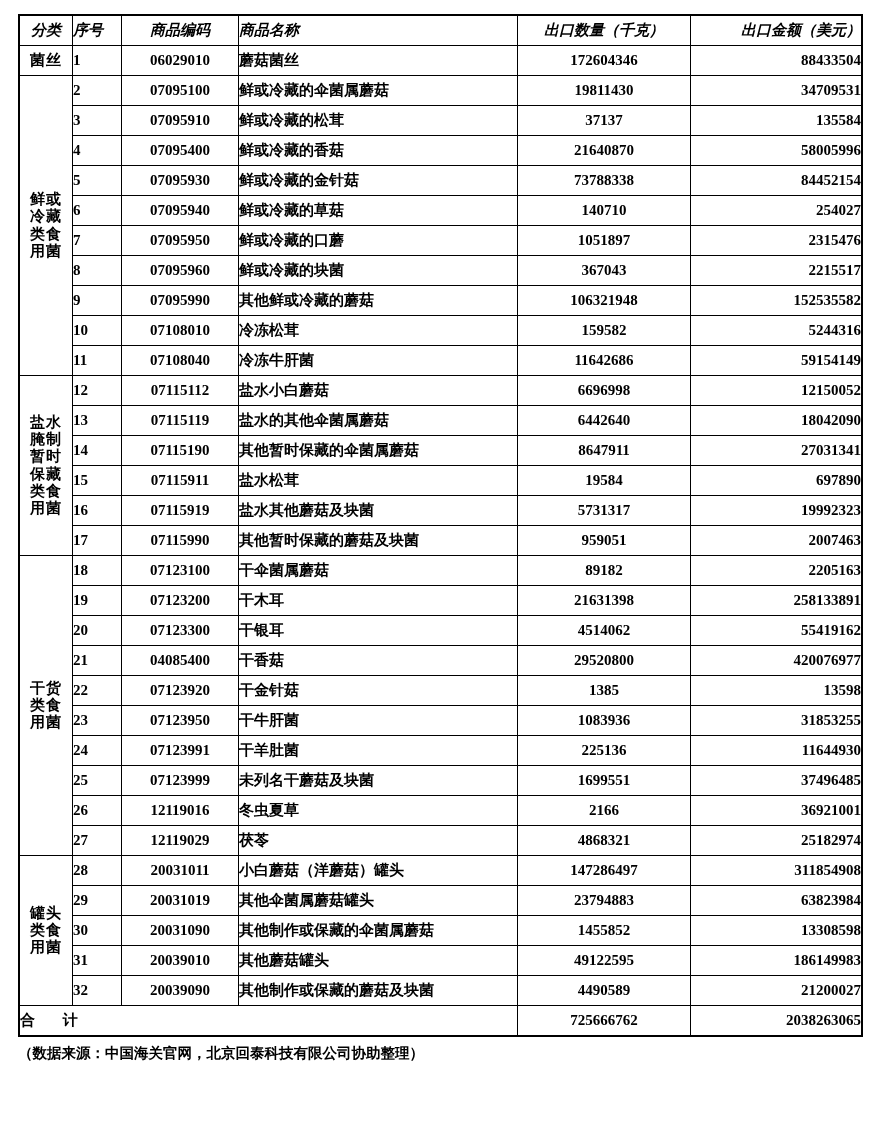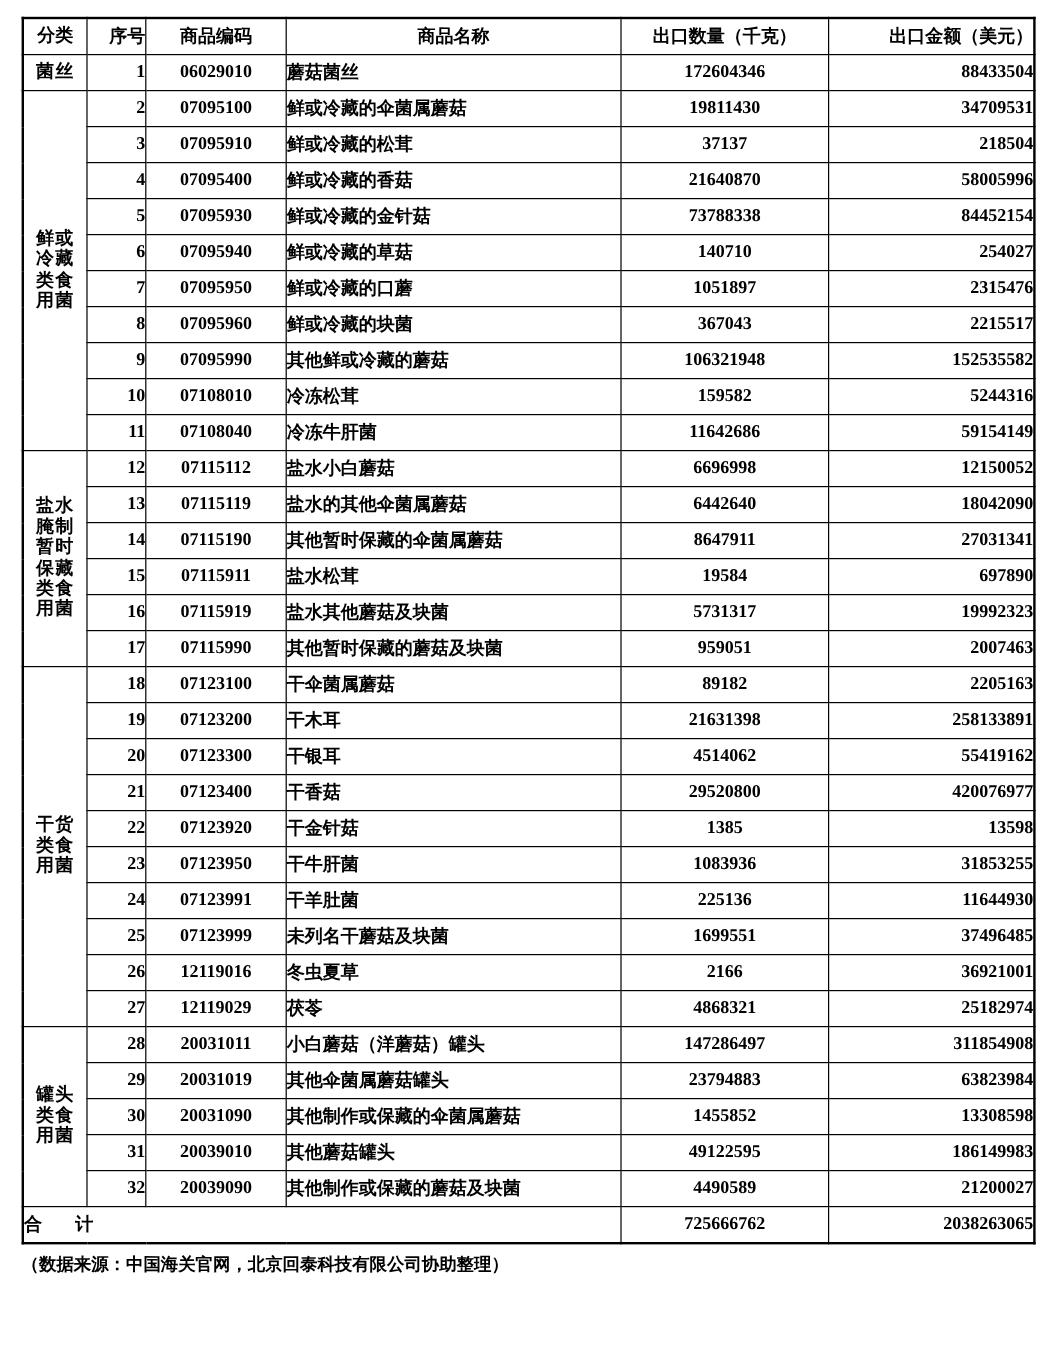--- a/index.html
+++ b/index.html
@@ -38,23 +38,24 @@
     font-size: 15px;
     font-weight: bold;
     height: 29px;
     vertical-align: middle;
     font-family: "Liberation Serif", "DejaVu Serif", serif;
   }
   thead th {
     height: 44px;
     font-size: 16px;
     text-align: center;
+    font-style: italic;
   }
   .c-cat   { width: 52px;  text-align: center; line-height: 1.15; }
-  .c-idx   { width: 48px;  text-align: right; }
+  .c-idx   { width: 48px;  text-align: left; }
   .c-code  { width: 116px; text-align: center; }
   .c-name  { width: 278px; text-align: left; padding-left: 12px; }
   .c-qty   { width: 172px; text-align: center; }
   .c-amt   { width: 170px; text-align: right; }
   td.c-cat {
     font-size: 15px;
     letter-spacing: 1px;
   }
   td.c-cat span { display: block; }
   .total-label {
@@ -75,21 +76,21 @@
 
 <div class="page">
 
 
   <table class="main">
     <thead>
       <tr>
         <th class="c-cat">分类</th>
         <th class="c-idx">序号</th>
         <th class="c-code">商品编码</th>
-        <th class="c-name" style="text-align:center;padding-left:0">商品名称</th>
+        <th class="c-name" style="padding-left:0">商品名称</th>
         <th class="c-qty">出口数量（千克）</th>
         <th class="c-amt">出口金额（美元）</th>
       </tr>
     </thead>
     <tbody id="tbody">
         <tr>
           <td class="c-cat" rowspan="1">
             <span>菌丝</span>
           </td>
           <td class="c-idx">1</td>
@@ -109,21 +110,21 @@
           <td class="c-code">07095100</td>
           <td class="c-name">鲜或冷藏的伞菌属蘑菇</td>
           <td class="c-qty">19811430</td>
           <td class="c-amt">34709531</td>
         </tr>
         <tr>
           <td class="c-idx">3</td>
           <td class="c-code">07095910</td>
           <td class="c-name">鲜或冷藏的松茸</td>
           <td class="c-qty">37137</td>
-          <td class="c-amt">218504</td>
+          <td class="c-amt">135584</td>
         </tr>
         <tr>
           <td class="c-idx">4</td>
           <td class="c-code">07095400</td>
           <td class="c-name">鲜或冷藏的香菇</td>
           <td class="c-qty">21640870</td>
           <td class="c-amt">58005996</td>
         </tr>
         <tr>
           <td class="c-idx">5</td>
@@ -245,21 +246,21 @@
         </tr>
         <tr>
           <td class="c-idx">20</td>
           <td class="c-code">07123300</td>
           <td class="c-name">干银耳</td>
           <td class="c-qty">4514062</td>
           <td class="c-amt">55419162</td>
         </tr>
         <tr>
           <td class="c-idx">21</td>
-          <td class="c-code">07123400</td>
+          <td class="c-code">04085400</td>
           <td class="c-name">干香菇</td>
           <td class="c-qty">29520800</td>
           <td class="c-amt">420076977</td>
         </tr>
         <tr>
           <td class="c-idx">22</td>
           <td class="c-code">07123920</td>
           <td class="c-name">干金针菇</td>
           <td class="c-qty">1385</td>
           <td class="c-amt">13598</td>

